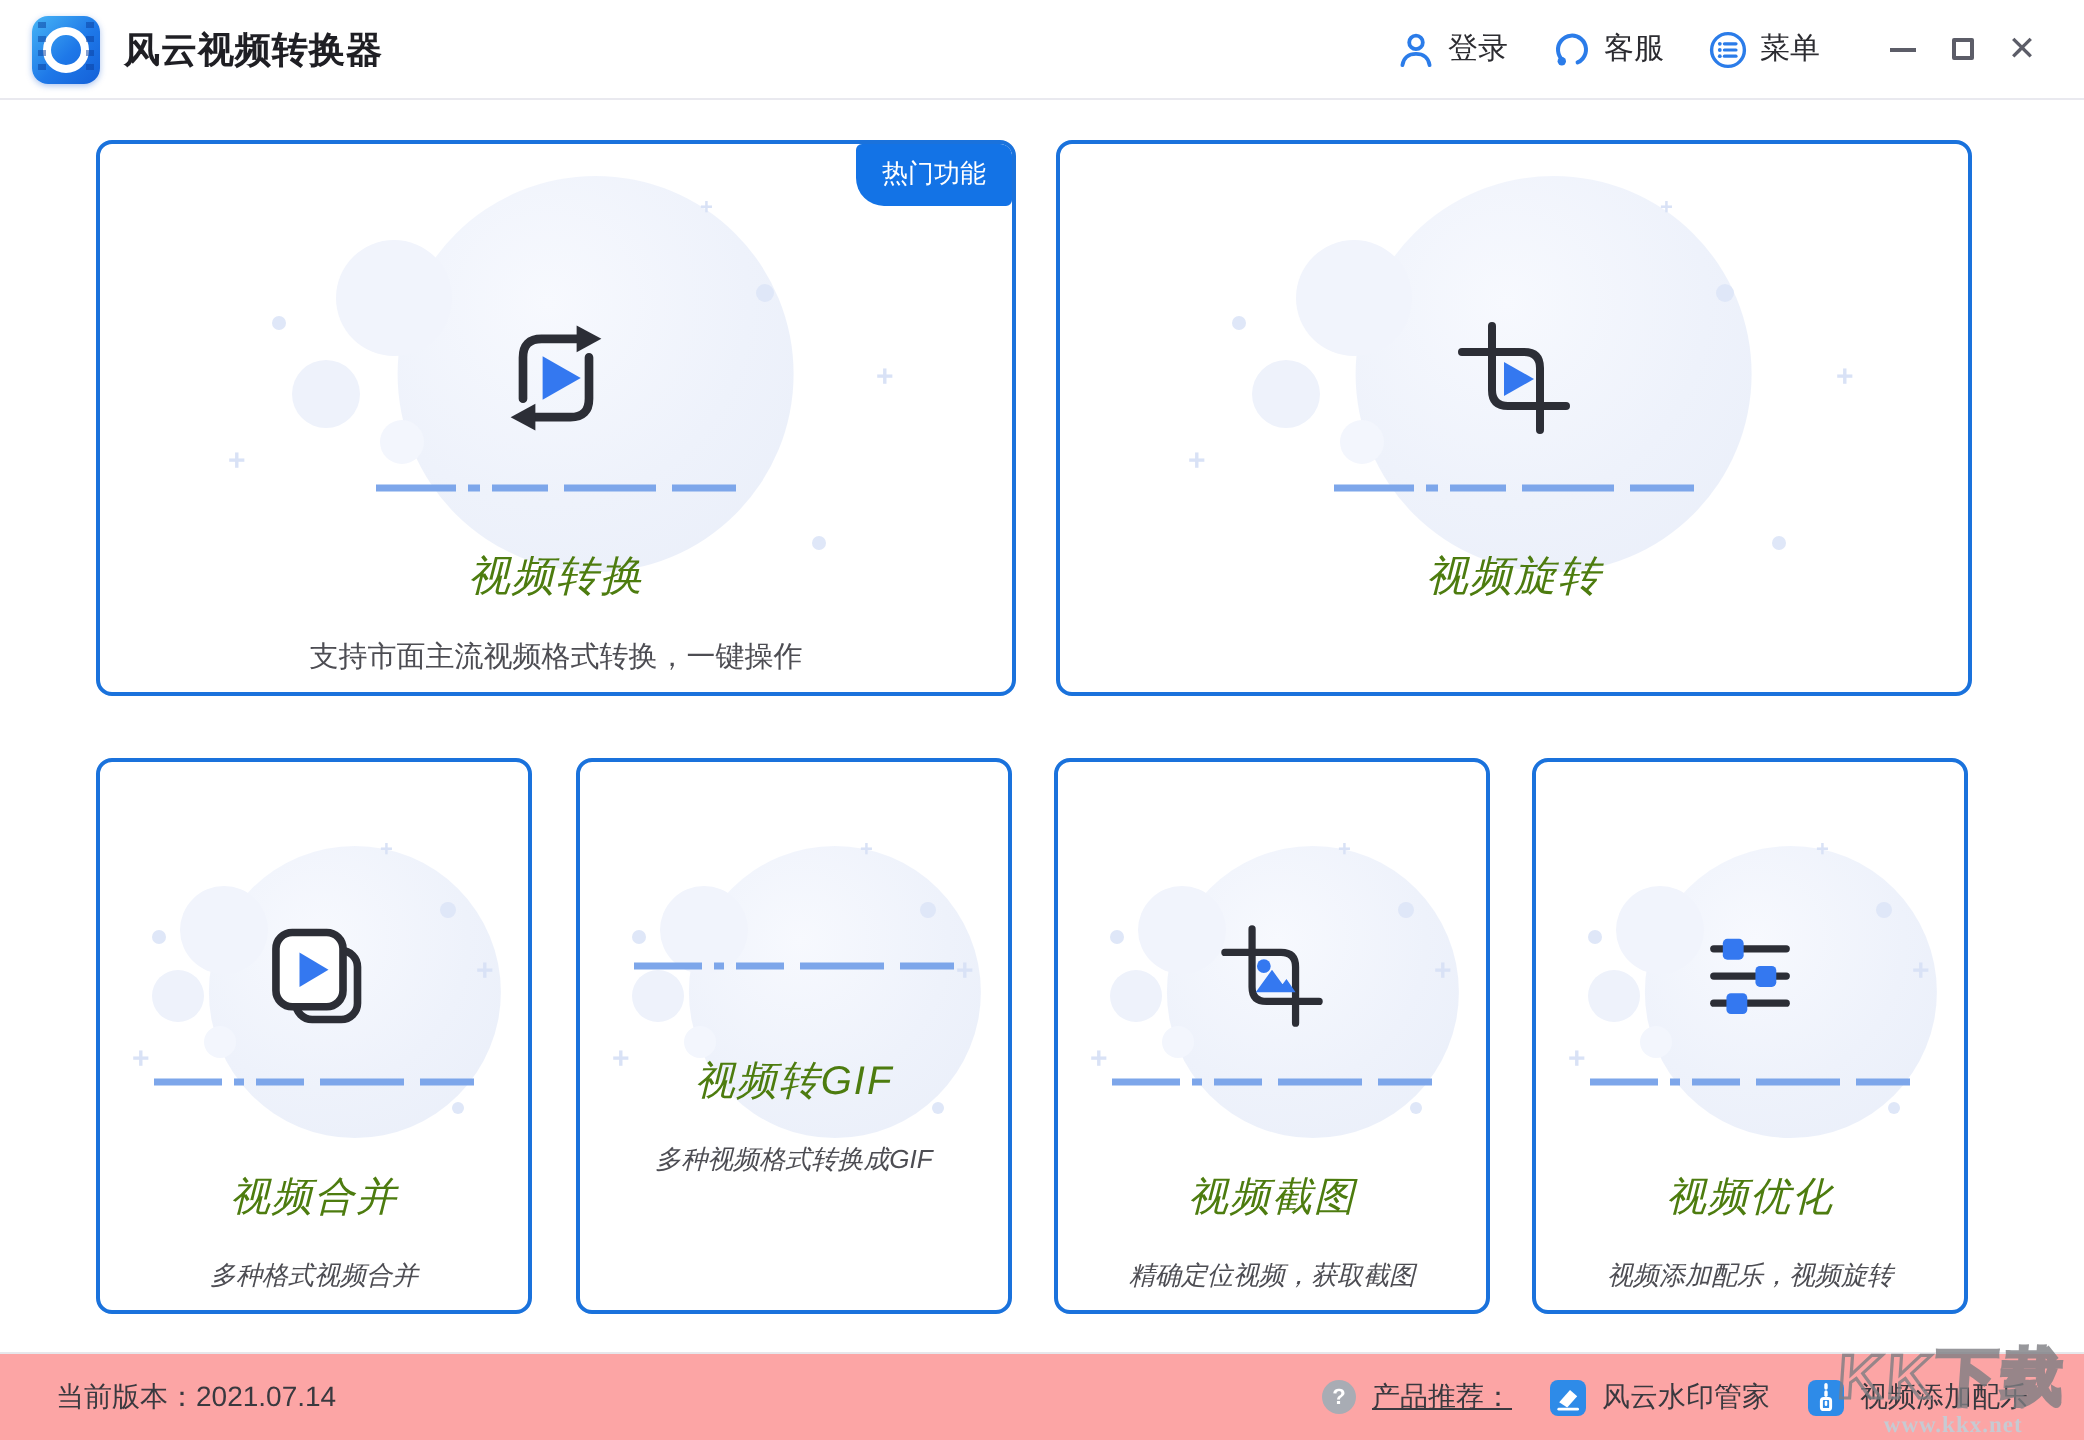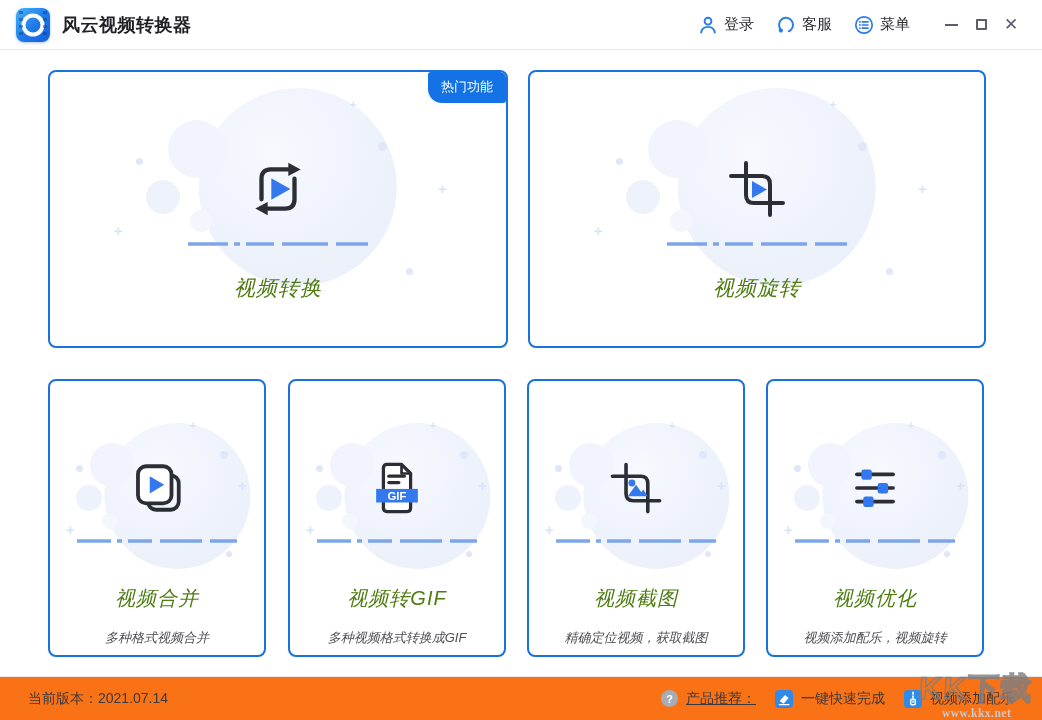--- a/index.html
+++ b/index.html
@@ -88,21 +88,21 @@
   .card-sub{ position:relative; margin-top:17px; font-size:14.5px; color:#4d4d53; }
   .card-sm .card-sub{ font-size:13px;font-style:italic; }
 
   .badge{
     position:absolute; top:0; right:0; background:#1373e6; color:#fff;
     font-size:13px; padding:6px 13px 7px; border-radius:3px 5px 3px 14px; z-index:3;
   }
 
   
   .footer{
-    position:absolute; left:0; right:0; bottom:0; height:44px; background:#f97316;
+    position:absolute; left:0; right:0; bottom:0; height:44px; background:#fca5a5;
     border-top:1px solid #e7e7eb; display:flex; align-items:center; padding:0 28px;
   }
   .version{ font-size:14px; color:#39393f; }
   .ft-right{ margin-left:auto; display:flex; align-items:center; gap:8px; }
   .help-badge{ width:17px; height:17px; border-radius:50%; background:#a8acb4; color:#fff;
     font-size:11px; font-weight:bold; display:flex; align-items:center; justify-content:center; }
   .rec-label{ font-size:14px; color:#39393f;text-decoration:underline; }
   .product{ display:flex; align-items:center; gap:7px; margin-left:10px; cursor:pointer; }
   .product span{ font-size:14px; color:#39393f; }
 
@@ -191,20 +191,21 @@
       <polygon points="42,6.5 54,13 42,19.5" fill="#2c2e36" stroke="none"></polygon>
       <path d="M48 22 V42 Q48 51 39 51 H22"></path>
       <polygon points="22,44.5 10,51 22,57.5" fill="#2c2e36" stroke="none"></polygon>
       <polygon points="25.5,21.5 25.5,42.5 44,32" fill="#3478f0" stroke="none"></polygon>
     </svg>
   </div>
   <svg class="dash" width="180" height="4">
     <line x1="0" y1="2" x2="180" y2="2" stroke="#7da6ea" stroke-width="3.4" stroke-dasharray="40 6 6 6 28 8 46 8 40"></line>
   </svg>
   <div class="card-title">视频转换</div>
+  <div class="card-sub">支持市面主流视频格式转换，一键操作</div>
 </div>
 
 <div class="card card-lg" id="card-edit">
   <div class="deco">
     <i class="b"></i>
       <i class="s1"></i>
       <i class="s2"></i>
       <i class="s3"></i>
     <i class="d d1"></i>
       <i class="d d2"></i>
@@ -258,30 +259,20 @@
     <i class="b"></i>
       <i class="s1"></i>
       <i class="s2"></i>
       <i class="s3"></i>
     <i class="d d1"></i>
       <i class="d d2"></i>
       <i class="d d3"></i>
     <em class="p1">+</em>
       <em class="p2">+</em>
       <em class="p3">+</em>
-  </div>
-  <div class="icon-wrap">
-    <svg width="58" height="58" viewBox="0 0 64 64" fill="none" stroke="#2c2e36" stroke-width="3.6" stroke-linecap="round" stroke-linejoin="round">
-      <path d="M17 10 Q17 6 21 6 H37 L47 16 V54 Q47 58 43 58 H21 Q17 58 17 54 Z" fill="#fff"></path>
-      <path d="M37 6 V16 H47" stroke-width="3"></path>
-      <line x1="23" y1="19" x2="40" y2="19"></line>
-      <line x1="23" y1="26" x2="34" y2="26"></line>
-      <rect x="9" y="33" width="46" height="15" fill="#3478f0" stroke="none"></rect>
-      <text x="32" y="44.8" text-anchor="middle" font-size="12.5" font-weight="bold" fill="#ffffff" stroke="none" font-family="Liberation Sans, sans-serif">GIF</text>
-    </svg>
   </div>
   <svg class="dash" width="160" height="4">
     <line x1="0" y1="2" x2="160" y2="2" stroke="#7da6ea" stroke-width="3.4" stroke-dasharray="34 6 5 6 24 8 42 8 34"></line>
   </svg>
   <div class="card-title">视频转GIF</div>
   <div class="card-sub">多种视频格式转换成GIF</div>
 </div>
 
 <div class="card card-sm" id="card-shot">
   <div class="deco">
@@ -345,21 +336,21 @@
   <div class="version">当前版本：2021.07.14</div>
   <div class="ft-right">
     <div class="help-badge">?</div>
     <div class="rec-label">产品推荐：</div>
     <div class="product">
       <svg width="20" height="20" viewBox="0 0 20 20">
         <rect x="1" y="1" width="18" height="18" rx="4" fill="#2e8be8"></rect>
         <path d="M5.6 12.1 L11 6 L14.6 9.1 L9.6 14.7 Z" fill="#fff"></path>
         <line x1="5.4" y1="15.6" x2="14.8" y2="15.6" stroke="#fff" stroke-width="1.4" stroke-linecap="round"></line>
       </svg>
-      <span>一键快速完成</span>
+      <span>风云水印管家</span>
     </div>
     <div class="product">
       <svg width="20" height="20" viewBox="0 0 20 20">
         <rect x="1" y="1" width="18" height="18" rx="4" fill="#2e8be8"></rect>
         <g stroke="#fff" stroke-width="1.7" stroke-linecap="round">
           <line x1="10" y1="3.4" x2="10" y2="5"></line>
           <line x1="10" y1="7" x2="10" y2="8.6"></line>
         </g>
         <rect x="7.7" y="10.2" width="4.6" height="5.6" rx="1.2" fill="none" stroke="#fff" stroke-width="1.5"></rect>
         <line x1="10" y1="12" x2="10" y2="13.4" stroke="#fff" stroke-width="1.3" stroke-linecap="round"></line>

